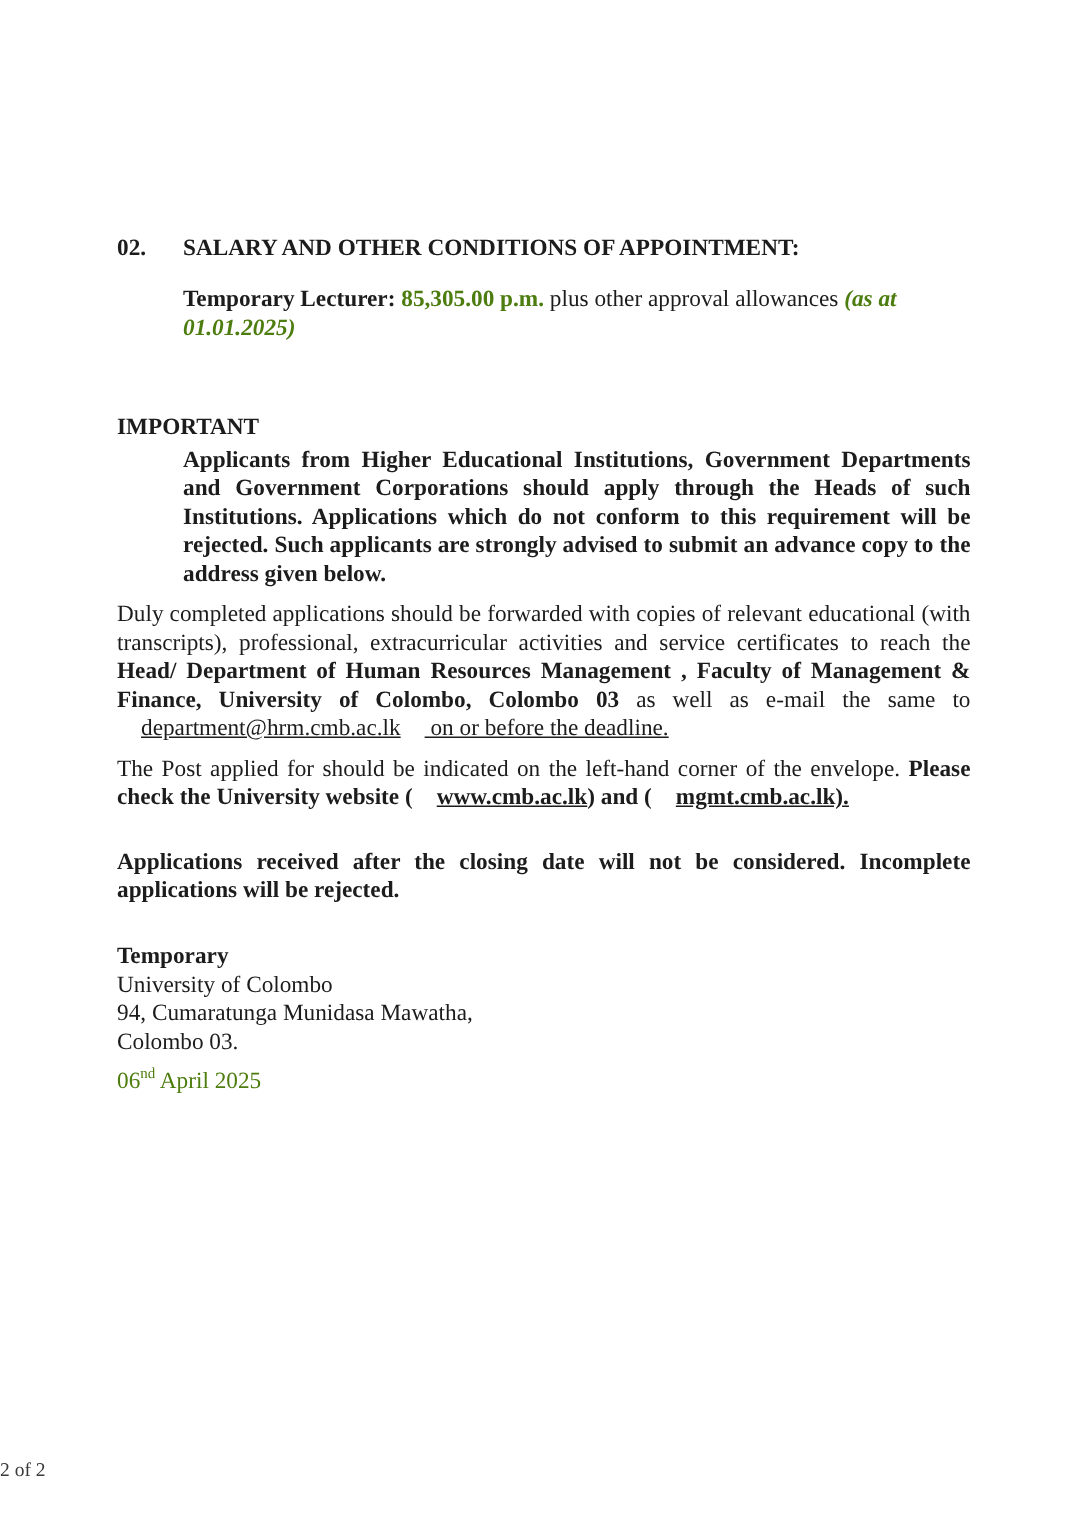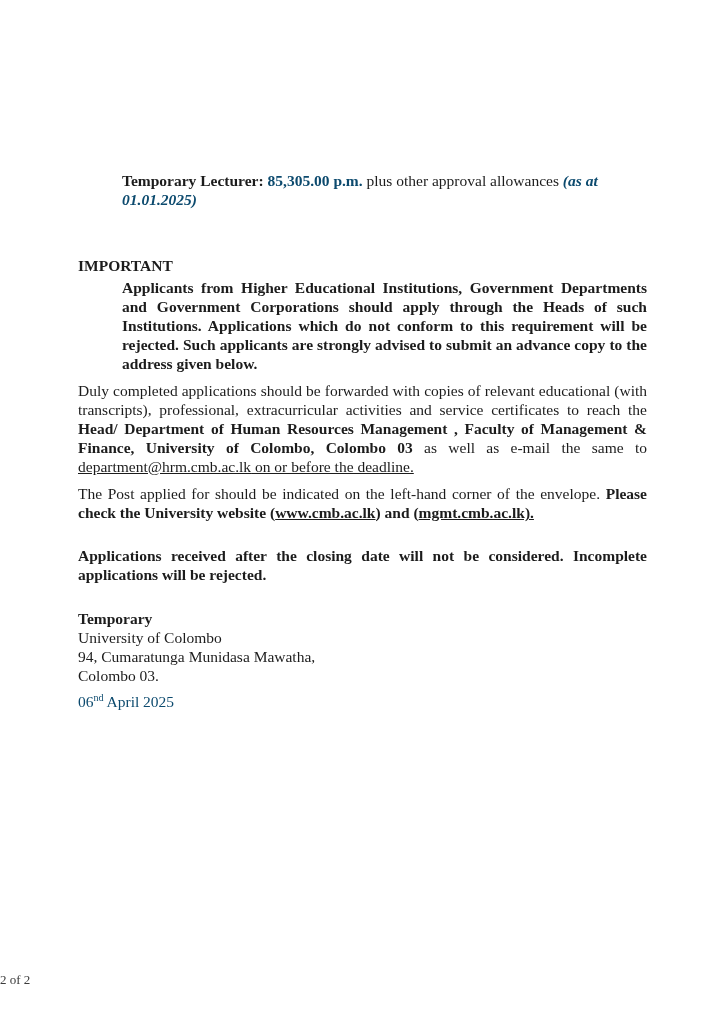--- a/index.html
+++ b/index.html
@@ -19,22 +19,22 @@
     overflow: hidden;
   }
   .content {
     position: absolute;
     left: 78px;
     top: 156px;
     width: 569px;
   }
   .bold { font-weight: 700; }
   .italic { font-style: italic; }
-  .red { color: #0c4a6e; }
-  .u { text-decoration: underline; }
+  .red { color: #4d7c0f; }
+  .u { text-decoration: underline; margin-left: 16px; }
   .heading-row {
     display: flex;
     margin: 0;
   }
   .section-num {
     flex: 0 0 44px;
     font-weight: 700;
   }
   .section-heading {
     font-weight: 700;
@@ -65,20 +65,24 @@
     font-size: 13px;
     color: #3a3a3a;
   }
 </style>
 </head>
 <body>
 
 <div class="page">
   <div class="content">
 
+    <div class="heading-row">
+      <span class="section-num">02.</span>
+      <h2 class="section-heading">SALARY AND OTHER CONDITIONS OF APPOINTMENT:</h2>
+    </div>
 
 
     <p class="indent mt15">
       <span class="bold">Temporary Lecturer:</span>
       <span class="bold red">85,305.00 p.m.</span>
       <span>plus other approval allowances</span>
       <span class="bold italic red">(as at 01.01.2025)</span>
     </p>
 
     <p class="bold mt47">IMPORTANT</p>

